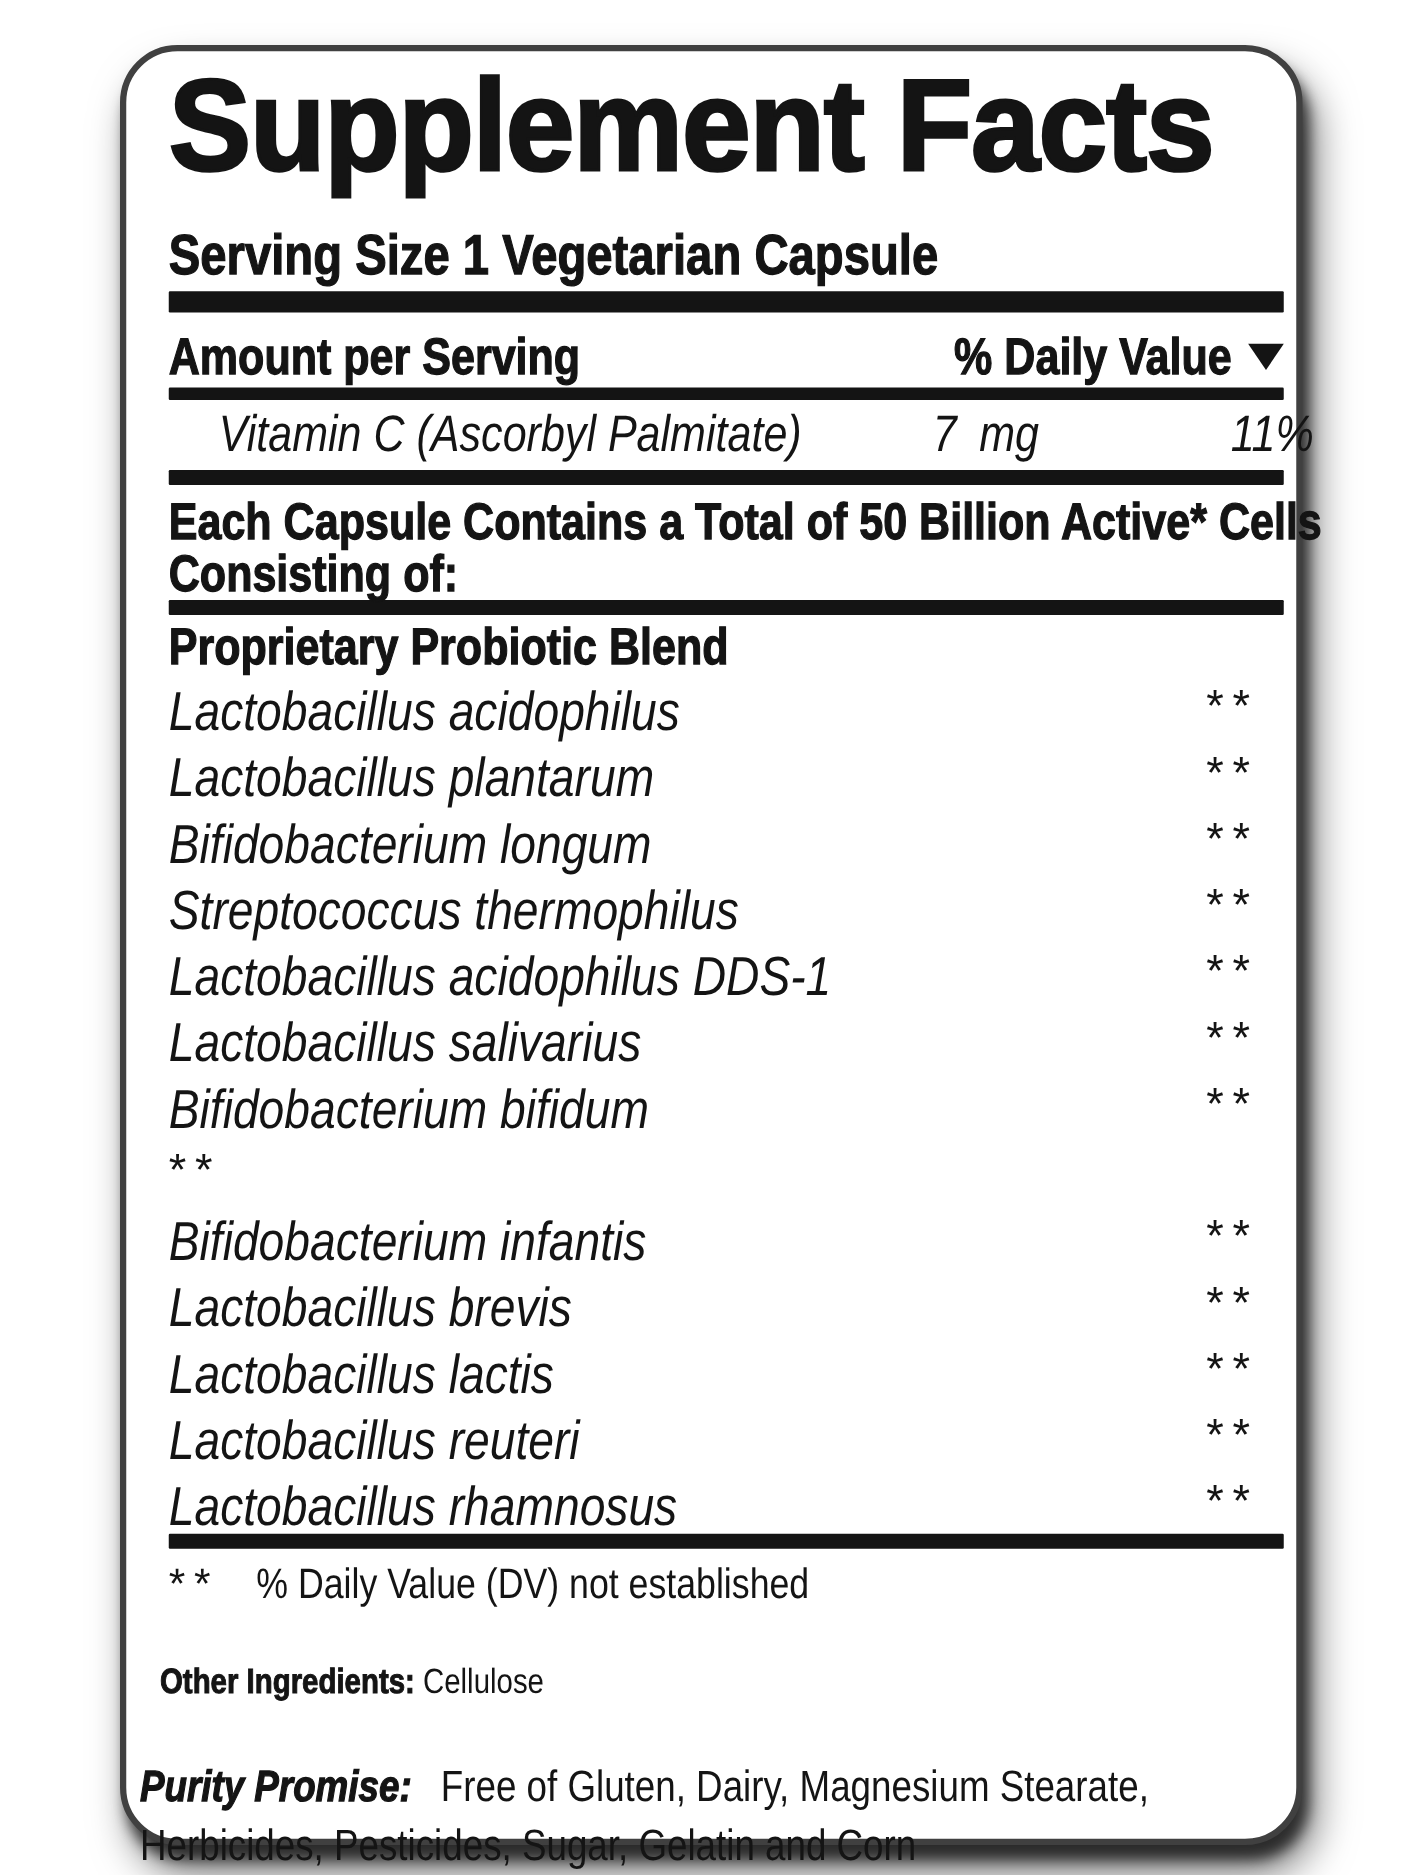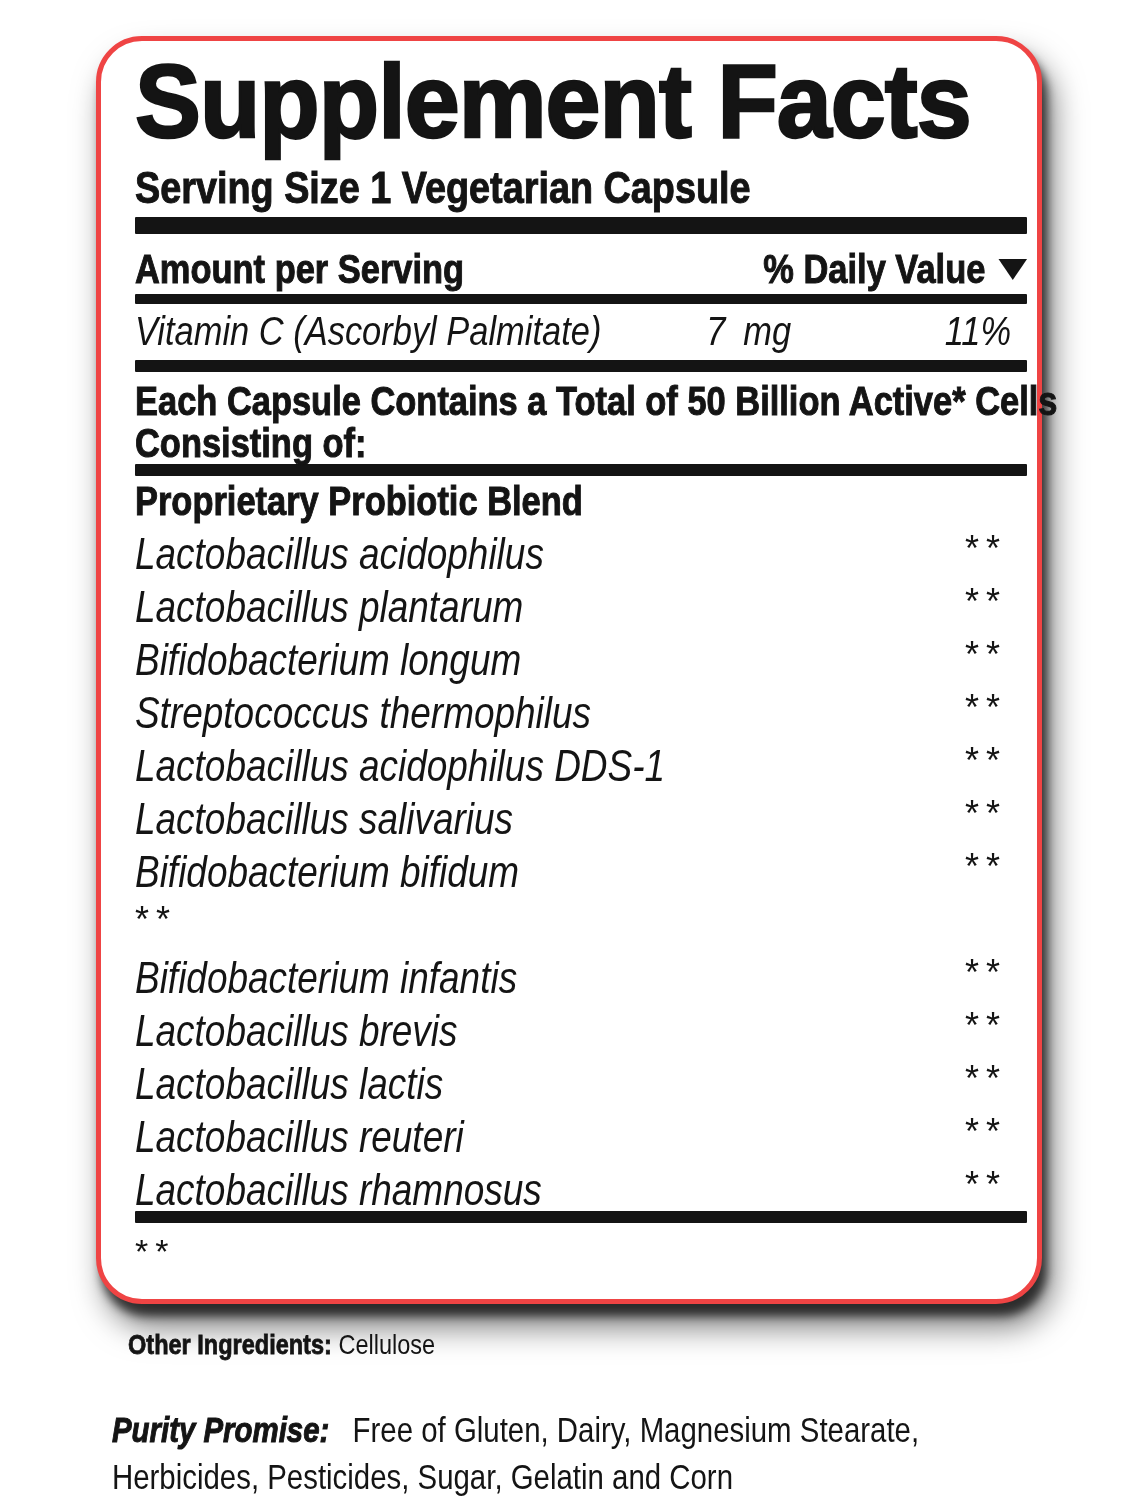--- a/index.html
+++ b/index.html
@@ -4,55 +4,55 @@
 <style>
   html,body{margin:0;padding:0;}
   body{
     width:1122px;height:1500px;position:relative;
     background:#ffffff;color:#141414;
     font-family:"Liberation Sans","DejaVu Sans",sans-serif;
     overflow:hidden;
   }
   
   .facts-box{
-    position:absolute;left:96px;top:36px;width:946px;height:1268px;
+    position:absolute;left:96px;top:36px;width:946px;height:1440px;
     box-sizing:border-box;background:#ffffff;
-    border:5px solid #ef4444;border-radius:46px;
+    border:5px solid #404040;border-radius:46px;
     box-shadow:5px 12px 10px rgba(0,0,0,.66),10px 22px 32px rgba(0,0,0,.55);
     padding:10px 10px 0 34px;
   }
   .cx{display:inline-block;transform:scaleX(.84);transform-origin:0 50%;white-space:nowrap;}
   .cx-r{display:inline-block;transform:scaleX(.84);transform-origin:100% 50%;white-space:nowrap;}
   .title{
     font-size:104px;font-weight:700;line-height:100px;letter-spacing:-1px;
   }
   .title .squeeze{
     display:inline-block;transform:scaleX(.95);transform-origin:0 55%;
     -webkit-text-stroke:2.5px #141414;white-space:nowrap;
   }
-  .serving{margin-top:14px;font-size:45px;font-weight:700;line-height:46px;}
+  .serving{margin-top:30px;font-size:45px;font-weight:700;line-height:46px;}
   .bold-ink{-webkit-text-stroke:1px currentColor;}
   .bar{background:#141414;border-radius:1px;}
   .bar-1{height:17px;margin-top:6px;}
   .header-row{
     display:flex;justify-content:space-between;align-items:flex-start;
     margin-top:14px;font-size:41px;font-weight:700;line-height:42px;
   }
   .dv-header{display:flex;align-items:center;}
   .tri-down{
     width:0;height:0;display:inline-block;margin-left:16px;
     border-left:17px solid transparent;border-right:17px solid transparent;
     border-top:21px solid #141414;
   }
   .bar-2{height:10px;margin-top:4px;}
   .nutrient-row{
     display:grid;grid-template-columns:1fr 243px;align-items:center;
     padding:6px 0 8px;font-style:italic;font-size:41px;line-height:42px;
   }
-  .nutrient-left{display:flex;justify-content:flex-end;align-items:baseline;}
+  .nutrient-left{display:flex;justify-content:flex-end;align-items:baseline;margin-left:40px;}
   .nutrient-amount{word-spacing:10px;}
   .nutrient-dv{text-align:right;padding-right:23px;}
   .bar-3{height:12px;}
   .capsule-note{margin-top:8px;font-size:41px;font-weight:700;line-height:42px;}
   .bar-4{height:12px;}
   .blend-heading{margin-top:4px;font-size:41px;font-weight:700;line-height:42px;}
   .ingredient-row{
     height:53px;display:flex;justify-content:space-between;
   }
   .ingredient-name{
@@ -179,20 +179,21 @@
     <div class="ingredient-row">
       <span class="ingredient-name"><span class="cx">Lactobacillus rhamnosus</span></span>
       <span class="ingredient-dv">**</span>
     </div>
   </div>
 
   <div class="bar bar-5"></div>
 
   <div class="footnote">
     <span class="footnote-symbol">**</span>
+    <span class="footnote-text"><span class="cx">% Daily Value (DV) not established</span></span>
   </div>
 
 </div>
 
 <div class="other-ingredients">
   <span class="cx">
     <span class="other-label">Other Ingredients:</span>
     <span>Cellulose</span>
   </span>
 </div>

